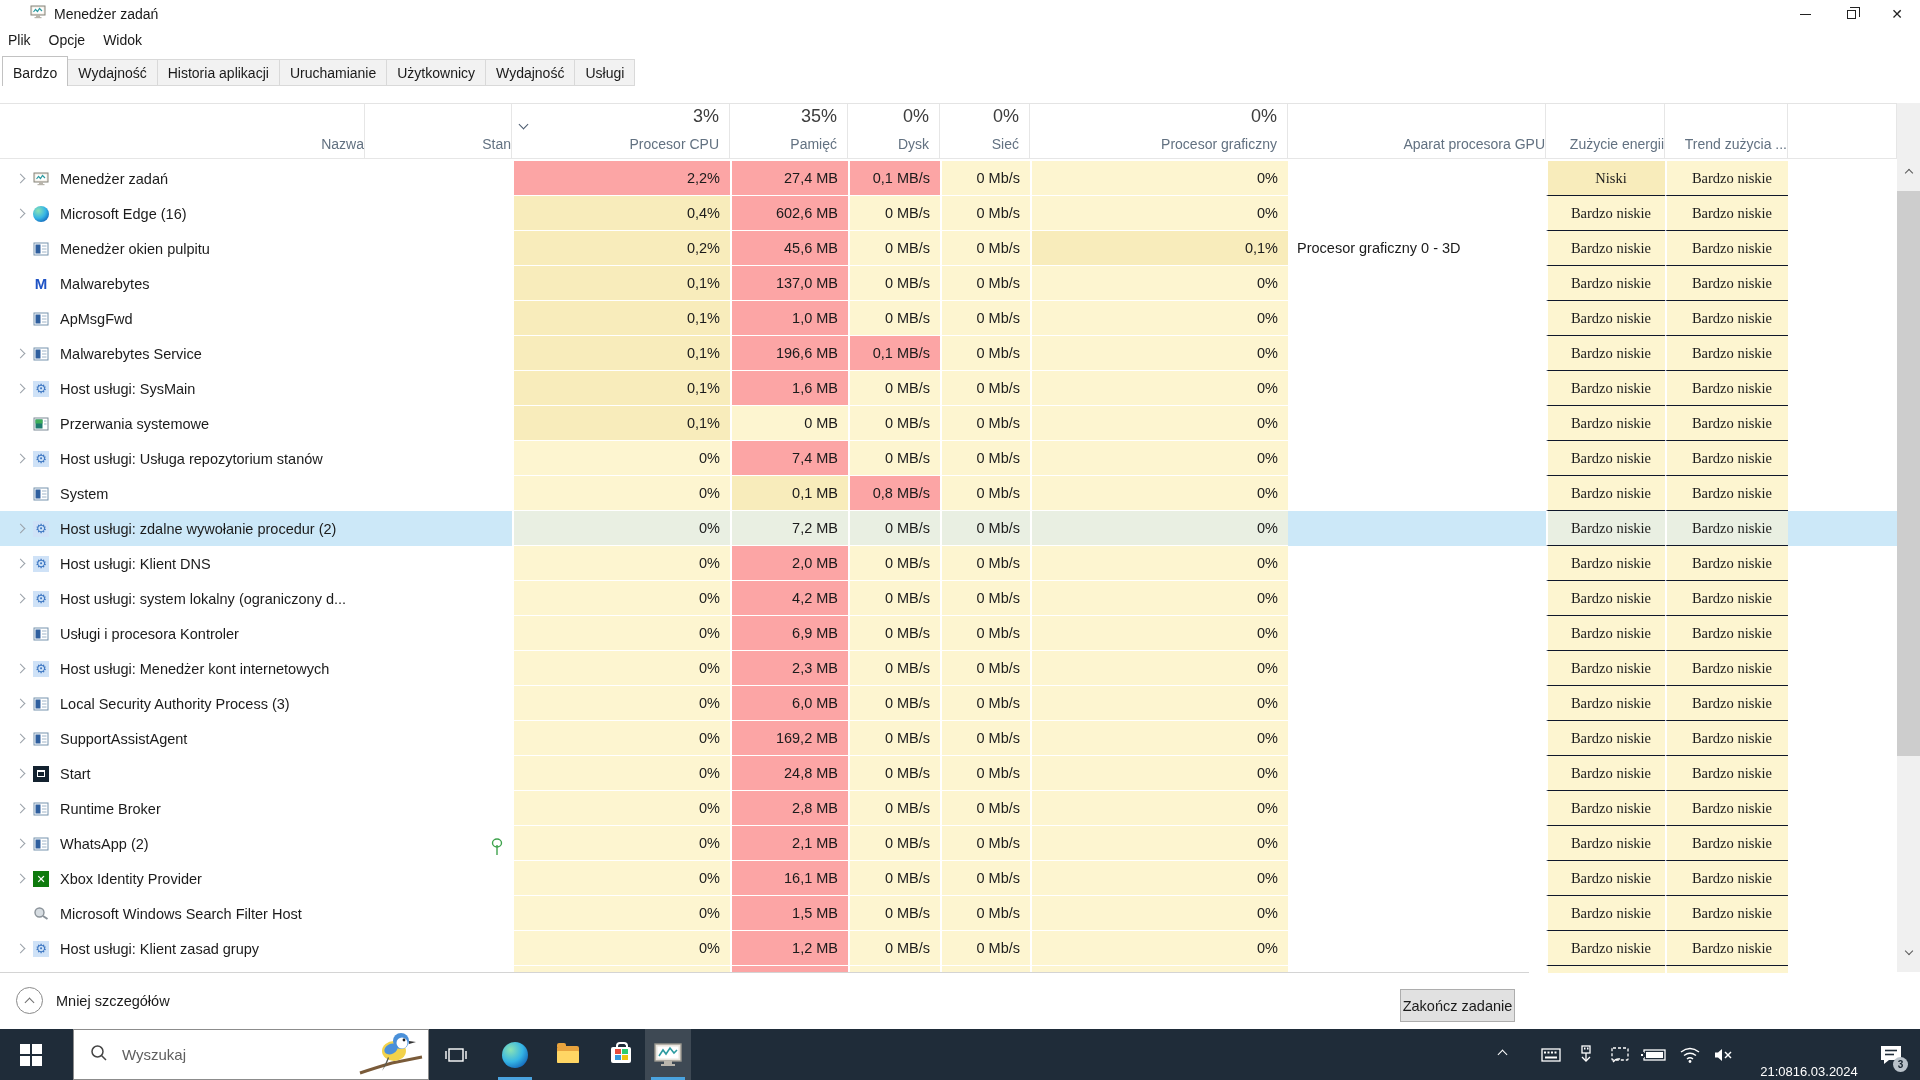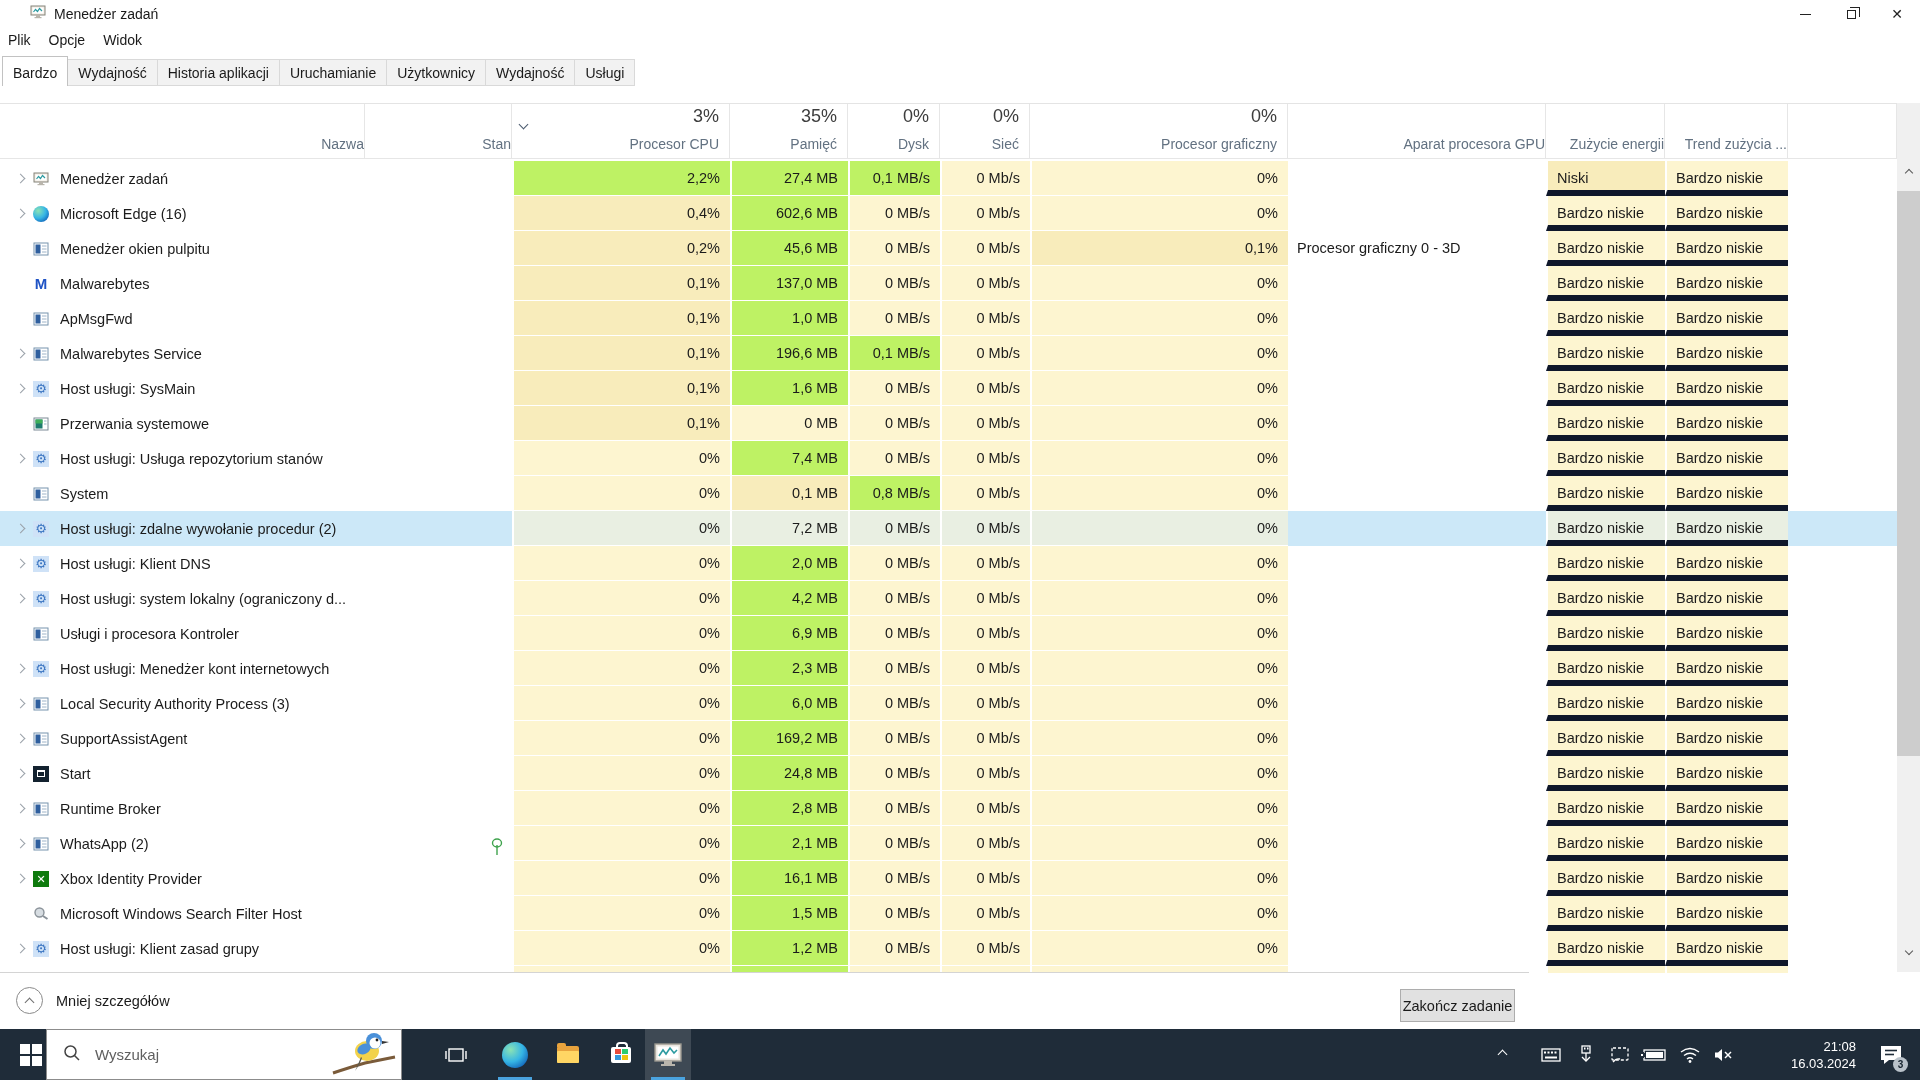--- a/index.html
+++ b/index.html
@@ -50,22 +50,22 @@
   .c-disk{width:92px;}   .c-net{width:90px;}
   .c-gpu{width:258px;}   .c-eng{width:258px;}
   .c-pow{width:119px;}   .c-trend{width:123px;}
   .c-fill{width:109px;}
 
   
   .tbody{position:absolute;left:0;top:57px;width:1897px;height:812px;overflow:hidden;}
   .row{display:flex;height:35px;width:1897px;}
   .cell{height:35px;font-size:14.5px;color:#1b1b1b;line-height:34px;white-space:nowrap;overflow:hidden;}
   .vcell{text-align:right;padding-right:10px;border-left:2px solid #fff;border-bottom:1px solid #fff;}
-  .tcell{text-align:left;padding-left:9px;border-left:2px solid #fff;border-bottom:6px solid #0f172a;}
-  .h0{background:#fdf5d0;} .h1{background:#f8ecbb;} .h2{background:#bef264;}
+  .tcell{text-align:center;padding-left:9px;border-left:2px solid #fff;border-bottom:1px solid #0f172a;font-family:Liberation Serif, serif;}
+  .h0{background:#fdf5d0;} .h1{background:#f8ecbb;} .h2{background:#fca5a5;}
   .row.sel .plain{background:#cce8f8;}
   .row.sel .h0,.row.sel .h1,.row.sel .h2{background:#e9efe2;}
   .namecell{display:flex;align-items:center;padding-left:8px;}
   .arrowbox{width:24px;flex:none;display:flex;align-items:center;justify-content:center;}
   .iconbox{width:18px;height:18px;flex:none;margin-right:10px;display:flex;align-items:center;justify-content:center;position:relative;}
   .stancell{position:relative;}
 
   
   .edge-ball{width:16px;height:16px;border-radius:50%;background:radial-gradient(circle at 33% 30%,#8be3b4,#35b5e5 48%,#1060b8 85%);}
   .gear-bg{width:16px;height:16px;background:#cfe2f7;display:flex;align-items:center;justify-content:center;font-size:13px;color:#3c76c2;line-height:16px;}
@@ -86,38 +86,38 @@
   .circle-btn{width:27px;height:27px;border:1px solid #8a8a8a;border-radius:50%;display:flex;align-items:center;justify-content:center;margin-right:13px;}
   .less-label{font-size:14.5px;color:#1a1a1a;}
   .end-task-btn{position:absolute;right:14px;top:16px;width:115px;height:33px;background:#e1e1e1;border:1px solid #adadad;font-size:14.5px;color:#1a1a1a;font-family:inherit;}
 
   
   .taskbar{position:absolute;left:0;top:1029px;width:1920px;height:51px;background:#1f2c39;}
   .tb-cell{position:absolute;top:0;height:51px;display:flex;align-items:center;justify-content:center;}
   .start-btn{left:0;width:62px;}
   .winlogo{display:grid;grid-template-columns:10px 10px;grid-template-rows:10px 10px;gap:2px;}
   .winlogo i{background:#fff;display:block;}
-  .searchbox{position:absolute;left:46px;top:0;width:356px;height:51px;background:#fff;border:1px solid #8c8c8c;display:flex;align-items:center;}
+  .searchbox{position:absolute;left:73px;top:0;width:356px;height:51px;background:#fff;border:1px solid #8c8c8c;display:flex;align-items:center;}
   .searchbox .mag{margin:0 14px 0 16px;}
   .search-text{font-size:15px;color:#5f5f5f;}
   .bird{position:absolute;right:4px;bottom:0;}
   .taskview{left:438px;width:36px;}
   .tb-icon-cell{width:46px;}
   .tb-edge{left:492px;} .tb-explorer{left:545px;} .tb-store{left:598px;}
   .tb-tm{left:645px;background:rgba(255,255,255,.14);}
   .underline{position:absolute;left:6px;bottom:0;width:34px;height:3px;background:#4aa3df;}
   .folder{position:relative;width:22px;height:17px;}
   .folder .back{position:absolute;left:0;top:0;width:22px;height:17px;background:#e8a33d;border-radius:2px;}
   .folder .back:before{content:"";position:absolute;left:0;top:-3px;width:9px;height:4px;background:#e8a33d;border-radius:2px 2px 0 0;}
   .folder .front{position:absolute;left:0;bottom:0;width:22px;height:12px;background:#ffd664;border-radius:1px;}
   .storebag{position:relative;width:20px;height:16px;background:#fff;border-radius:2px;display:grid;grid-template-columns:6px 6px;grid-template-rows:5px 5px;gap:1px;align-content:center;justify-content:center;}
   .storebag:before{content:"";position:absolute;left:5px;top:-5px;width:8px;height:5px;border:2px solid #fff;border-bottom:none;border-radius:4px 4px 0 0;}
   .storebag i{display:block;}
   .tray-item{position:absolute;top:0;height:51px;display:flex;align-items:center;justify-content:center;}
-  .clock{right:58px;width:100px;flex-direction:column;color:#fff;font-size:13px;line-height:17px;align-items:flex-end;padding-right:6px;}
+  .clock{right:58px;width:100px;flex-direction:row;color:#fff;font-size:13px;line-height:17px;align-items:flex-end;padding-right:6px;}
   .notif{right:6px;width:46px;position:absolute;}
   .badge{position:absolute;right:6px;bottom:8px;width:15px;height:15px;border-radius:50%;background:#b9c2ca;color:#16232e;font-size:10px;line-height:15px;text-align:center;font-weight:bold;}
 </style>
 </head>
 <body>
 
 <div class="window">
 
   <div class="titlebar">
     <span class="app-ico">

